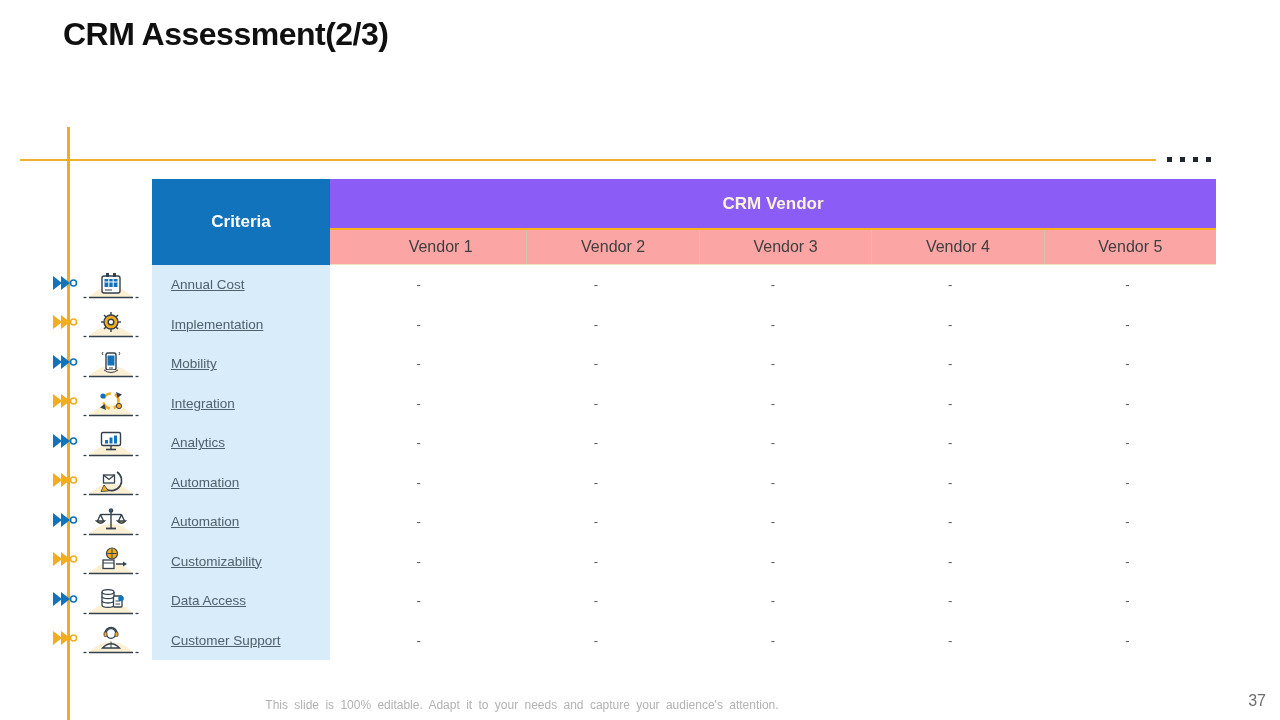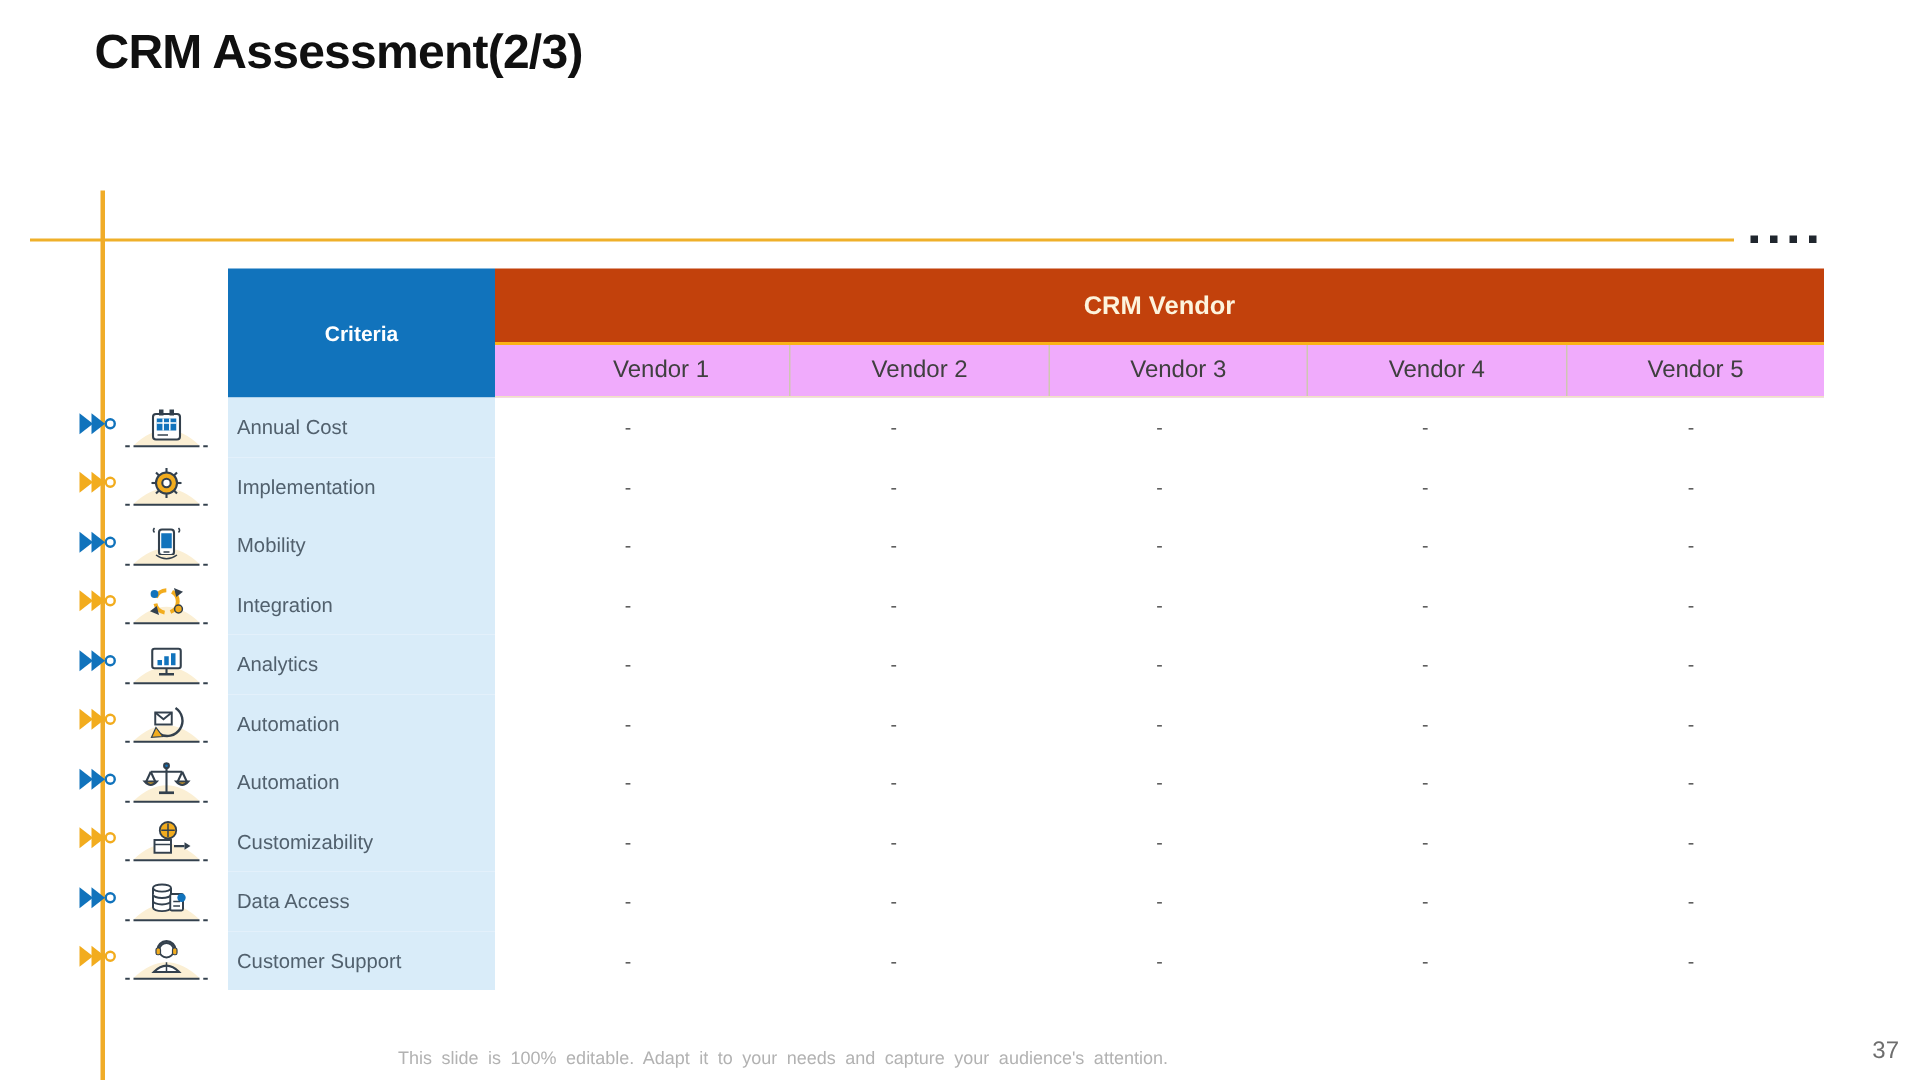--- a/index.html
+++ b/index.html
@@ -31,45 +31,46 @@
     position:absolute; right:14px; top:692px;
     font-size:16px; color:#6e6e6e;
   }
 
   
   .crm-table { position:absolute; left:152px; top:179px; width:1064px; }
   .thead { display:flex; }
   .criteria-head {
     width:178px; height:86px; background:#1173bc; color:#ffffff;
     display:flex; align-items:center; justify-content:center;
-    font-size:14px; font-weight:700; flex:none;
+    font-size:17px; font-weight:700; flex:none;
   }
   .vendor-head-wrap { width:886px; flex:none; }
   .group-head {
-    height:49px; background:#c2410c; color:#fdf4dd;
+    height:49px; background:#8b5cf6; color:#fdf4dd;
     display:flex; align-items:center; justify-content:center;
     font-size:17px; font-weight:700;
   }
   .sub-heads {
-    height:37px; display:flex; background:#f0abfc;
+    height:37px; display:flex; background:#fca5a5;
     border-top:2px solid #fbb216; box-sizing:border-box;
     border-bottom:1px solid #f0e2c4;
     padding-left:25px;
   }
   .sub-head {
     flex:1; display:flex; align-items:center; justify-content:center;
     color:#3f3f3f; font-size:16px; position:relative;
   }
   .sub-head + .sub-head { border-left:1px solid #cfc6b2; }
 
   .tbody .trow { display:flex; height:39.5px; }
   .crit-cell {
     width:178px; flex:none; background:#d9ecf9; color:#51606d;
-    display:flex; align-items:center; padding-left:6px; box-sizing:border-box;
+    display:flex; align-items:center; padding-left:19px; box-sizing:border-box;
     font-size:13.5px;
+    text-decoration:underline;
   }
   .val-cell {
     flex:1; display:flex; align-items:center; justify-content:center;
     color:#555555; font-size:13px;
   }
 
   
   .rail { position:absolute; left:44px; top:265px; width:110px; }
   .rail-row { height:39.5px; position:relative; }
   .rail-row .chevron { position:absolute; left:8px; top:50%; transform:translateY(-50%); }

